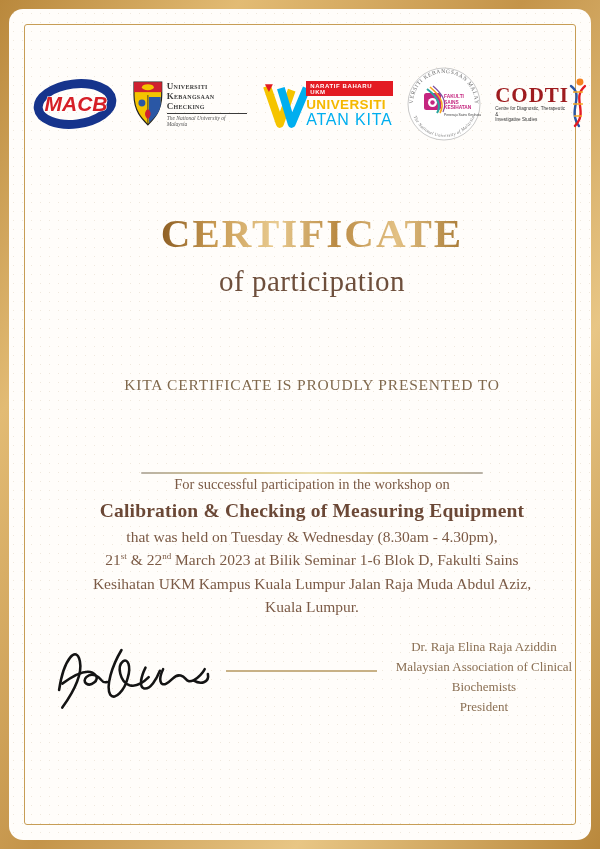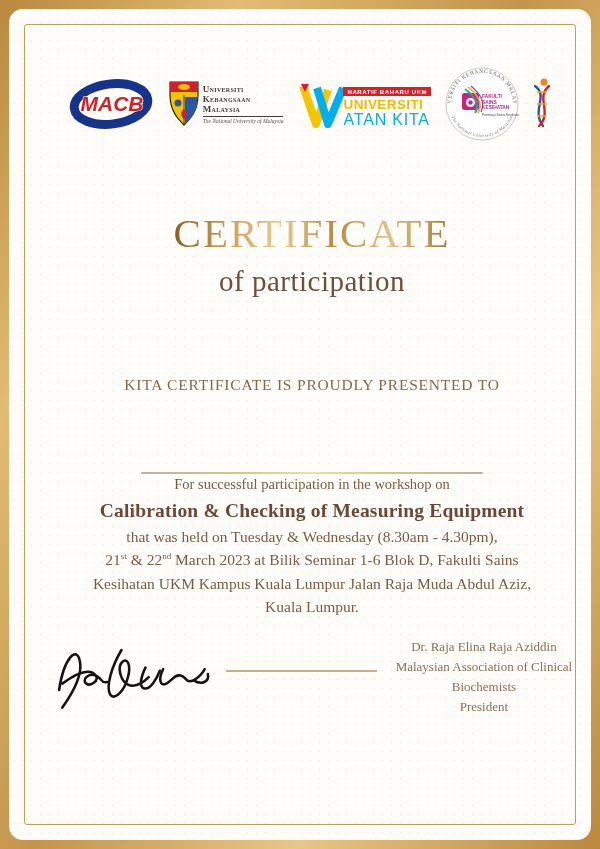--- a/index.html
+++ b/index.html
@@ -31,21 +31,21 @@
   .watanbanner{background:#e31b23;color:#fff;font-size:6px;font-weight:bold;letter-spacing:.6px;padding:1.5px 4px;display:inline-block;}
   .watan1{color:#f5b800;font-weight:800;font-size:13.5px;letter-spacing:.4px;line-height:1.05;}
   .watan2{color:#00aeef;font-weight:400;font-size:16px;letter-spacing:.8px;line-height:1.0;}
   .codtitext{text-align:left;font-family:"Liberation Serif",serif;}
   .codtiname{color:#9e1b1e;font-weight:bold;font-size:21px;letter-spacing:1px;line-height:1;}
   .codtisub{font-family:"Liberation Sans",sans-serif;font-size:4.6px;color:#333;line-height:1.25;}
   
   .divider{width:312px;height:54px;margin-top:14px;}
   .divider.flip{transform:scaleY(-1);margin-top:6px;}
   .certtitle{
-    font-size:41px;font-weight:normal;letter-spacing:2px;line-height:1;margin-top:2px;
+    font-size:41px;font-weight:bold;letter-spacing:2px;line-height:1;margin-top:2px;
     background-image:linear-gradient(92deg,#8d5e24 0%,#c89a52 18%,#e9cb90 38%,#b9financial 0,#ba8a43 58%,#e3c184 78%,#a87a35 100%);
     background-image:linear-gradient(92deg,#8d5e24 0%,#c89a52 18%,#e9cb90 38%,#ba8a43 58%,#e3c184 78%,#a87a35 100%);
     -webkit-background-clip:text;background-clip:text;color:#b8893f;-webkit-text-fill-color:transparent;
   }
   .subtitle{font-size:29px;color:#6e4f3c;margin-top:11px;letter-spacing:.5px;text-align:center;}
   .presented{margin-top:14px;font-size:15.5px;letter-spacing:.8px;color:#80694d;}
   .nameline{margin-top:78px;width:342px;height:2px;border-radius:1px;
     background:linear-gradient(90deg,#b9b2a6 0%,#d9c68a 30%,#ece0b0 50%,#d9c68a 70%,#b9b2a6 100%);}
   
   .bodyblock{color:#7b5a45;line-height:1.5;}
@@ -95,21 +95,21 @@
             <rect x="1" y="1" width="28" height="10" fill="#cf2030"></rect>
             <ellipse cx="15" cy="6" rx="6" ry="3" fill="#f4c400"></ellipse>
             <path d="M15,14 v30" stroke="#222" stroke-width="0.8"></path>
             <path d="M16,16 h12 v6 c0,8 -5,14 -12,20 z" fill="#2a57a5"></path>
             <circle cx="9" cy="22" r="3.5" fill="#2a57a5"></circle>
             <path d="M13,30 c-2,3 0,7 2,8 c2,-1 4,-5 2,-8 c-1,-2 -3,-2 -4,0 z" fill="#cf2030"></path>
           </svg>
           <div class="ukmtext">
             <div class="ln">Universiti</div>
             <div class="ln">Kebangsaan</div>
-            <div class="ln">Malaysia</div>
+            <div class="ln">Checking</div>
             <div class="tag">The National University of Malaysia</div>
           </div>
         </div>
 
         <div class="logo">
           <svg width="52" height="48" viewBox="0 0 52 48">
             <path d="M6,6 L19,44 L31,10" fill="none" stroke="#f5c400" stroke-width="8" stroke-linejoin="round"></path>
             <path d="M20,8 L31,44 L46,8" fill="none" stroke="#00aeef" stroke-width="8" stroke-linejoin="round"></path>
             <path d="M4,4 L12,4 L8,12 z" fill="#e31b23"></path>
           </svg>
@@ -140,20 +140,25 @@
             <path d="M23,20 C31,27 39,35 33,46" fill="none" stroke="#f5a623" stroke-width="1.6"></path>
             <path d="M26,19 C34,26 41,34 36,45" fill="none" stroke="#7b4fa0" stroke-width="1.2"></path>
             <text x="37" y="31" font-family="Liberation Sans, sans-serif" font-size="4.8" font-weight="bold" fill="#c4257f">FAKULTI</text>
             <text x="37" y="36.5" font-family="Liberation Sans, sans-serif" font-size="4.8" font-weight="bold" fill="#c4257f">SAINS</text>
             <text x="37" y="42" font-family="Liberation Sans, sans-serif" font-size="4.8" font-weight="bold" fill="#c4257f">KESIHATAN</text>
             <text x="37" y="49" font-family="Liberation Sans, sans-serif" font-size="3.4" fill="#444">Peneraju Sains Kesihatan</text>
           </svg>
         </div>
 
         <div class="logo">
+          <div class="codtitext">
+            <div class="codtiname">CODTI</div>
+            <div class="codtisub">Centre for Diagnostic, Therapeutic &amp;</div>
+            <div class="codtisub">Investigative Studies</div>
+          </div>
           <svg width="26" height="52" viewBox="0 0 26 52" style="margin-left:-4px">
             <circle cx="15" cy="4" r="3.5" fill="#f58220"></circle>
             <path d="M6,8 C20,18 2,32 14,48" fill="none" stroke="#2a57a5" stroke-width="2.4" stroke-linecap="round"></path>
             <path d="M20,8 C6,20 24,34 10,48" fill="none" stroke="#e31b23" stroke-width="2.4" stroke-linecap="round"></path>
             <path d="M8,14 h10 M8,26 h10 M9,38 h8" stroke="#f5a623" stroke-width="1.4"></path>
           </svg>
         </div>
 
       </div>
 

